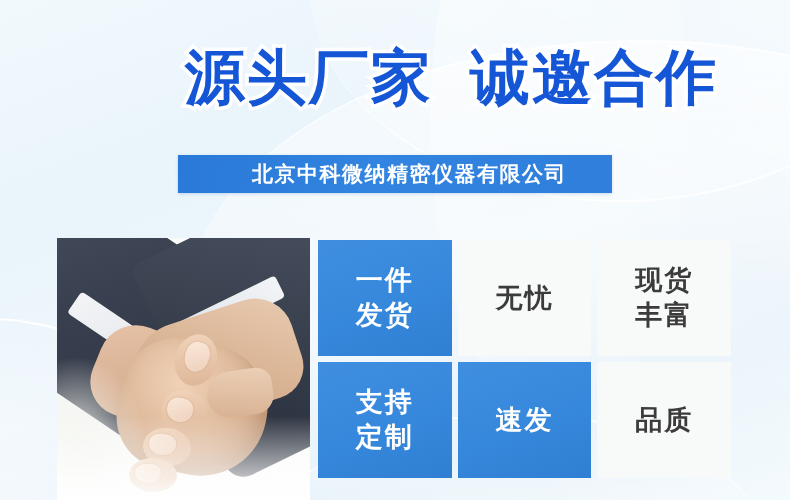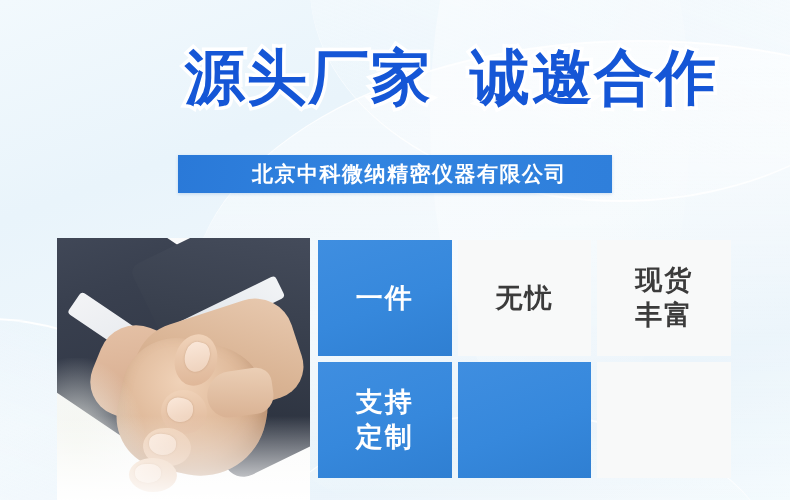--- a/index.html
+++ b/index.html
@@ -283,36 +283,39 @@
       <div class="thumb"></div>
       <div class="photo-haze-l"></div>
       <div class="photo-haze"></div>
     </div>
   </div>
 
   <div class="feature-grid">
 
     <div class="feature-cell blue">
       <span class="feature-line">一件</span>
+      <span class="feature-line">发货</span>
     </div>
 
     <div class="feature-cell plain">
       <span class="feature-line">无忧</span>
     </div>
 
     <div class="feature-cell plain">
       <span class="feature-line">现货</span>
       <span class="feature-line">丰富</span>
     </div>
 
     <div class="feature-cell blue">
       <span class="feature-line">支持</span>
       <span class="feature-line">定制</span>
     </div>
 
     <div class="feature-cell blue">
+      <span class="feature-line">速发</span>
     </div>
 
     <div class="feature-cell plain">
+      <span class="feature-line">品质</span>
     </div>
 
   </div>
 </div>
 
 </body></html>

